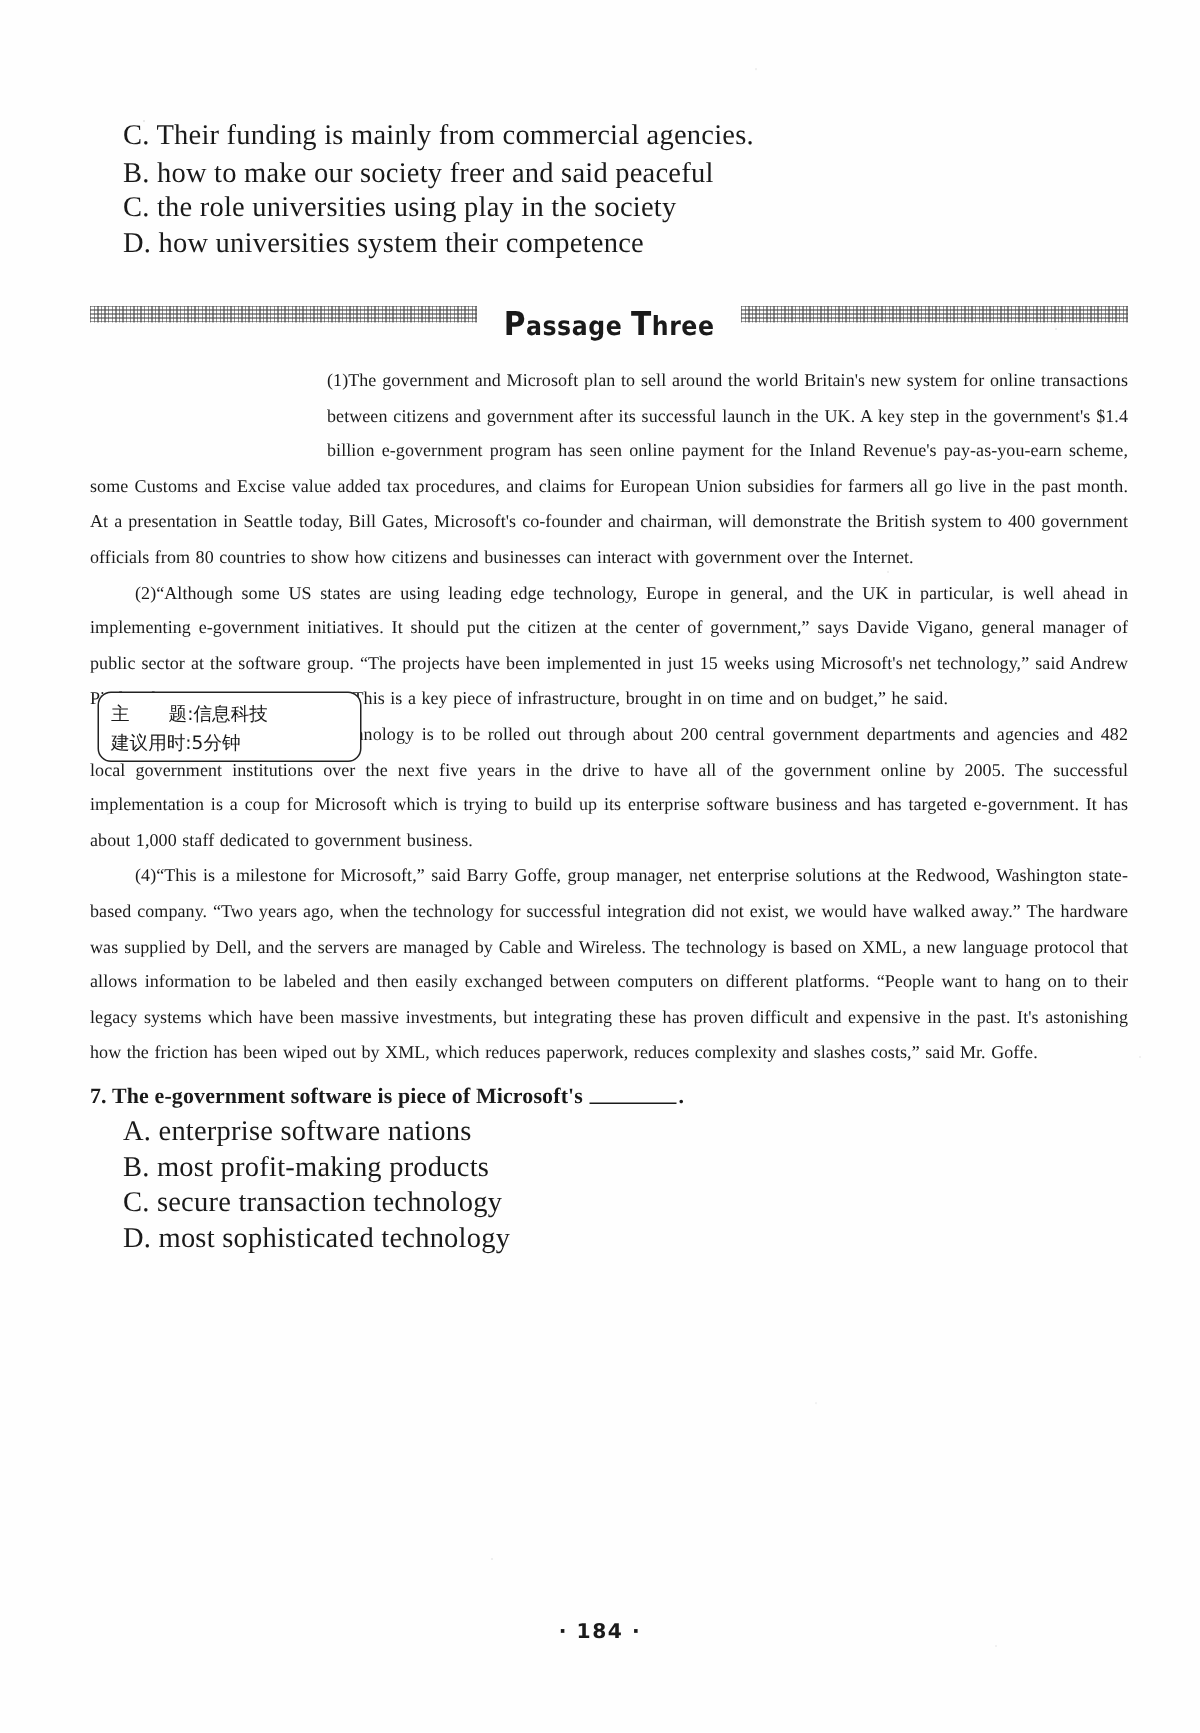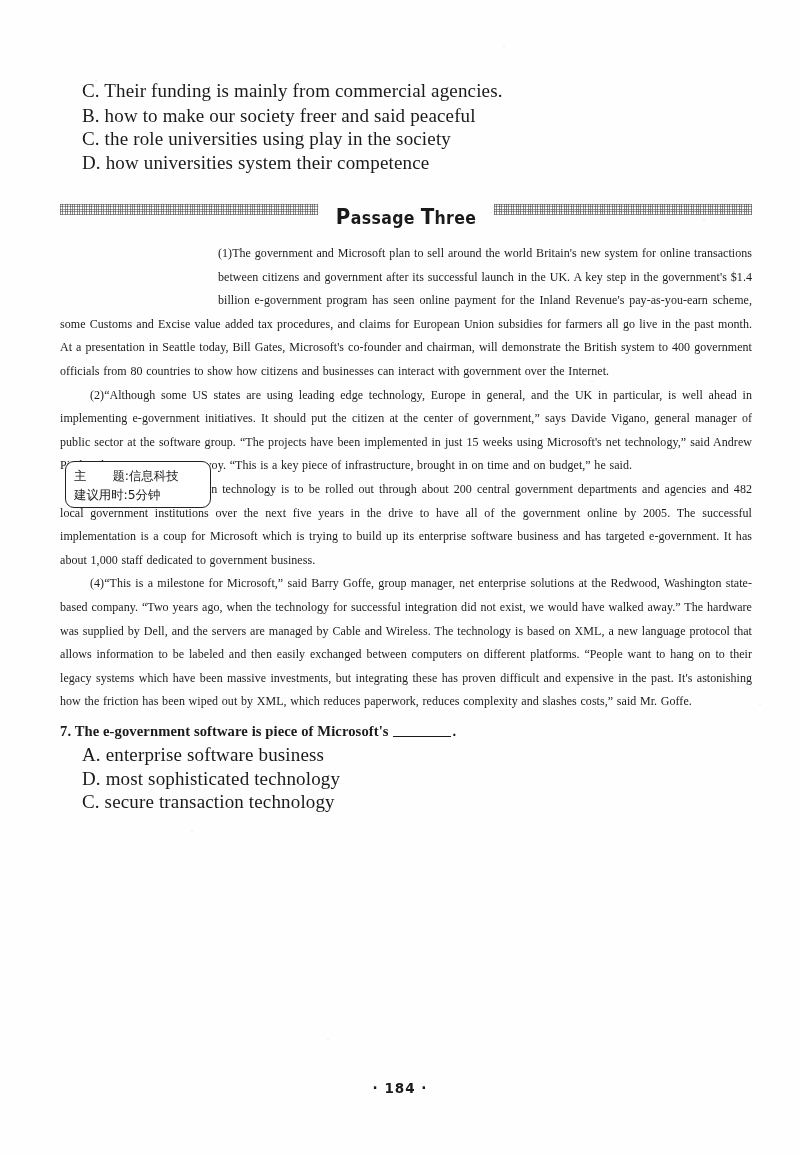--- a/index.html
+++ b/index.html
@@ -106,21 +106,21 @@
     transform: scaleX(.9);
     transform-origin: center;
   }
   .passage-title .cap { font-size: 22px; }
 
   
   .infobox {
     position: absolute;
     left: 5px;
     top: 219px;
-    width: 146px;
+    width: 176px;
     height: 47px;
     border: 1.4px solid #222;
     border-radius: 9px;
     box-sizing: border-box;
     background: #fff;
     font-family: "DejaVu Sans", "Liberation Sans", sans-serif;
     font-size: 12.4px;
     padding: 4px 7px 0 8px;
     line-height: 19px;
     z-index: 3;
@@ -203,21 +203,22 @@
 
       <p class="para indent">(4)“This is a milestone for Microsoft,” said Barry Goffe, group manager, net enterprise solutions at the Redwood, Washington state-based company. “Two years ago, when the technology for successful integration did not exist, we would have walked away.” The hardware was supplied by Dell, and the servers are managed by Cable and Wireless. The technology is based on XML, a new language protocol that allows information to be labeled and then easily exchanged between computers on different platforms. “People want to hang on to their legacy systems which have been massive investments, but integrating these has proven difficult and expensive in the past. It's astonishing how the friction has been wiped out by XML, which reduces paperwork, reduces complexity and slashes costs,” said Mr. Goffe.</p>
     </div>
 
     <div class="q-block" style="margin-top:6px;">
       <div class="qstem">
         <span>7.</span>
         <span>The e-government software is piece of Microsoft's</span>
         <span class="blank"></span><span>.</span>
       </div>
-      <div class="opt">A. enterprise software business</div>
+      <div class="opt">A. enterprise software nations</div>
+      <div class="opt">B. most profit-making products</div>
+      <div class="opt">C. secure transaction technology</div>
       <div class="opt">D. most sophisticated technology</div>
-      <div class="opt">C. secure transaction technology</div>
     </div>
 
   </div>
 
   <div class="pagenum">· 184 ·</div>
 </div>
 
 </body></html>

